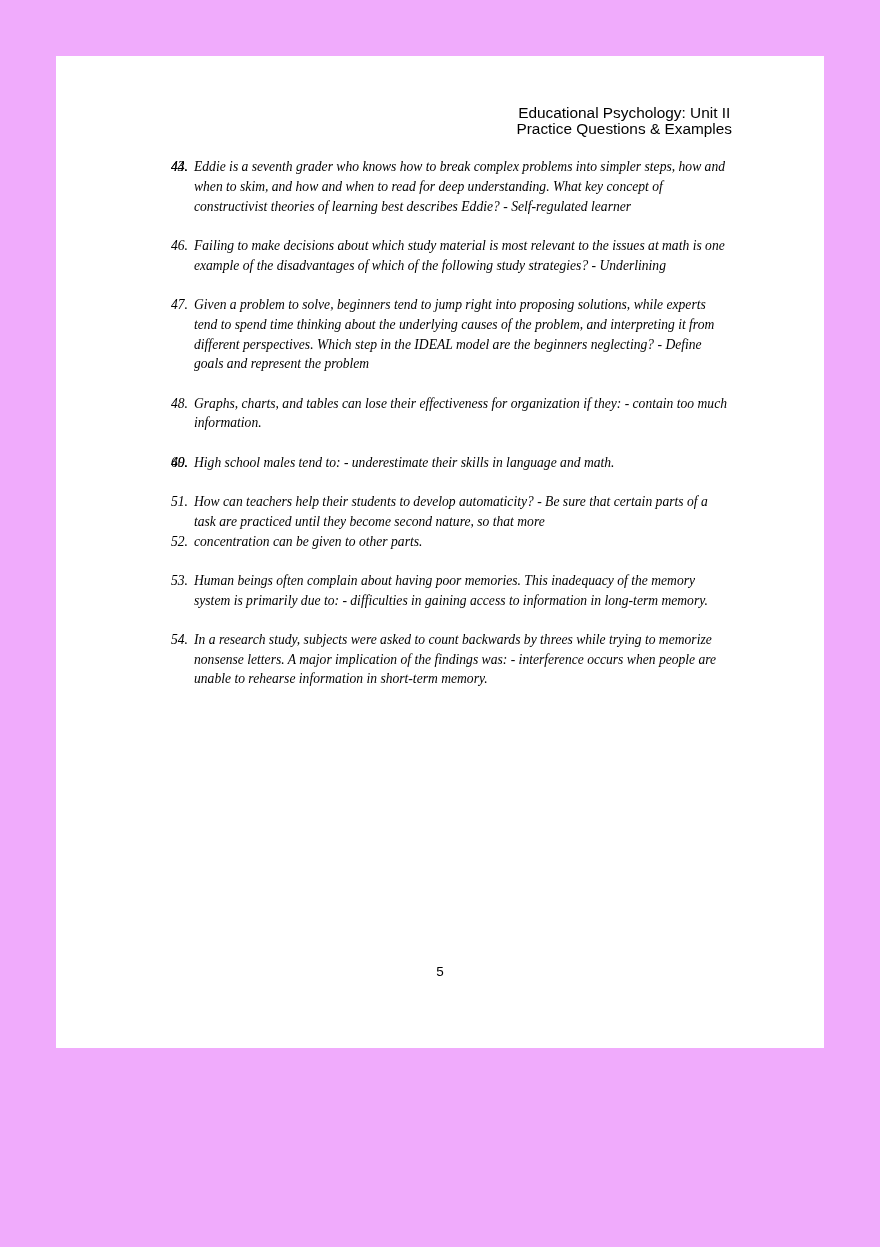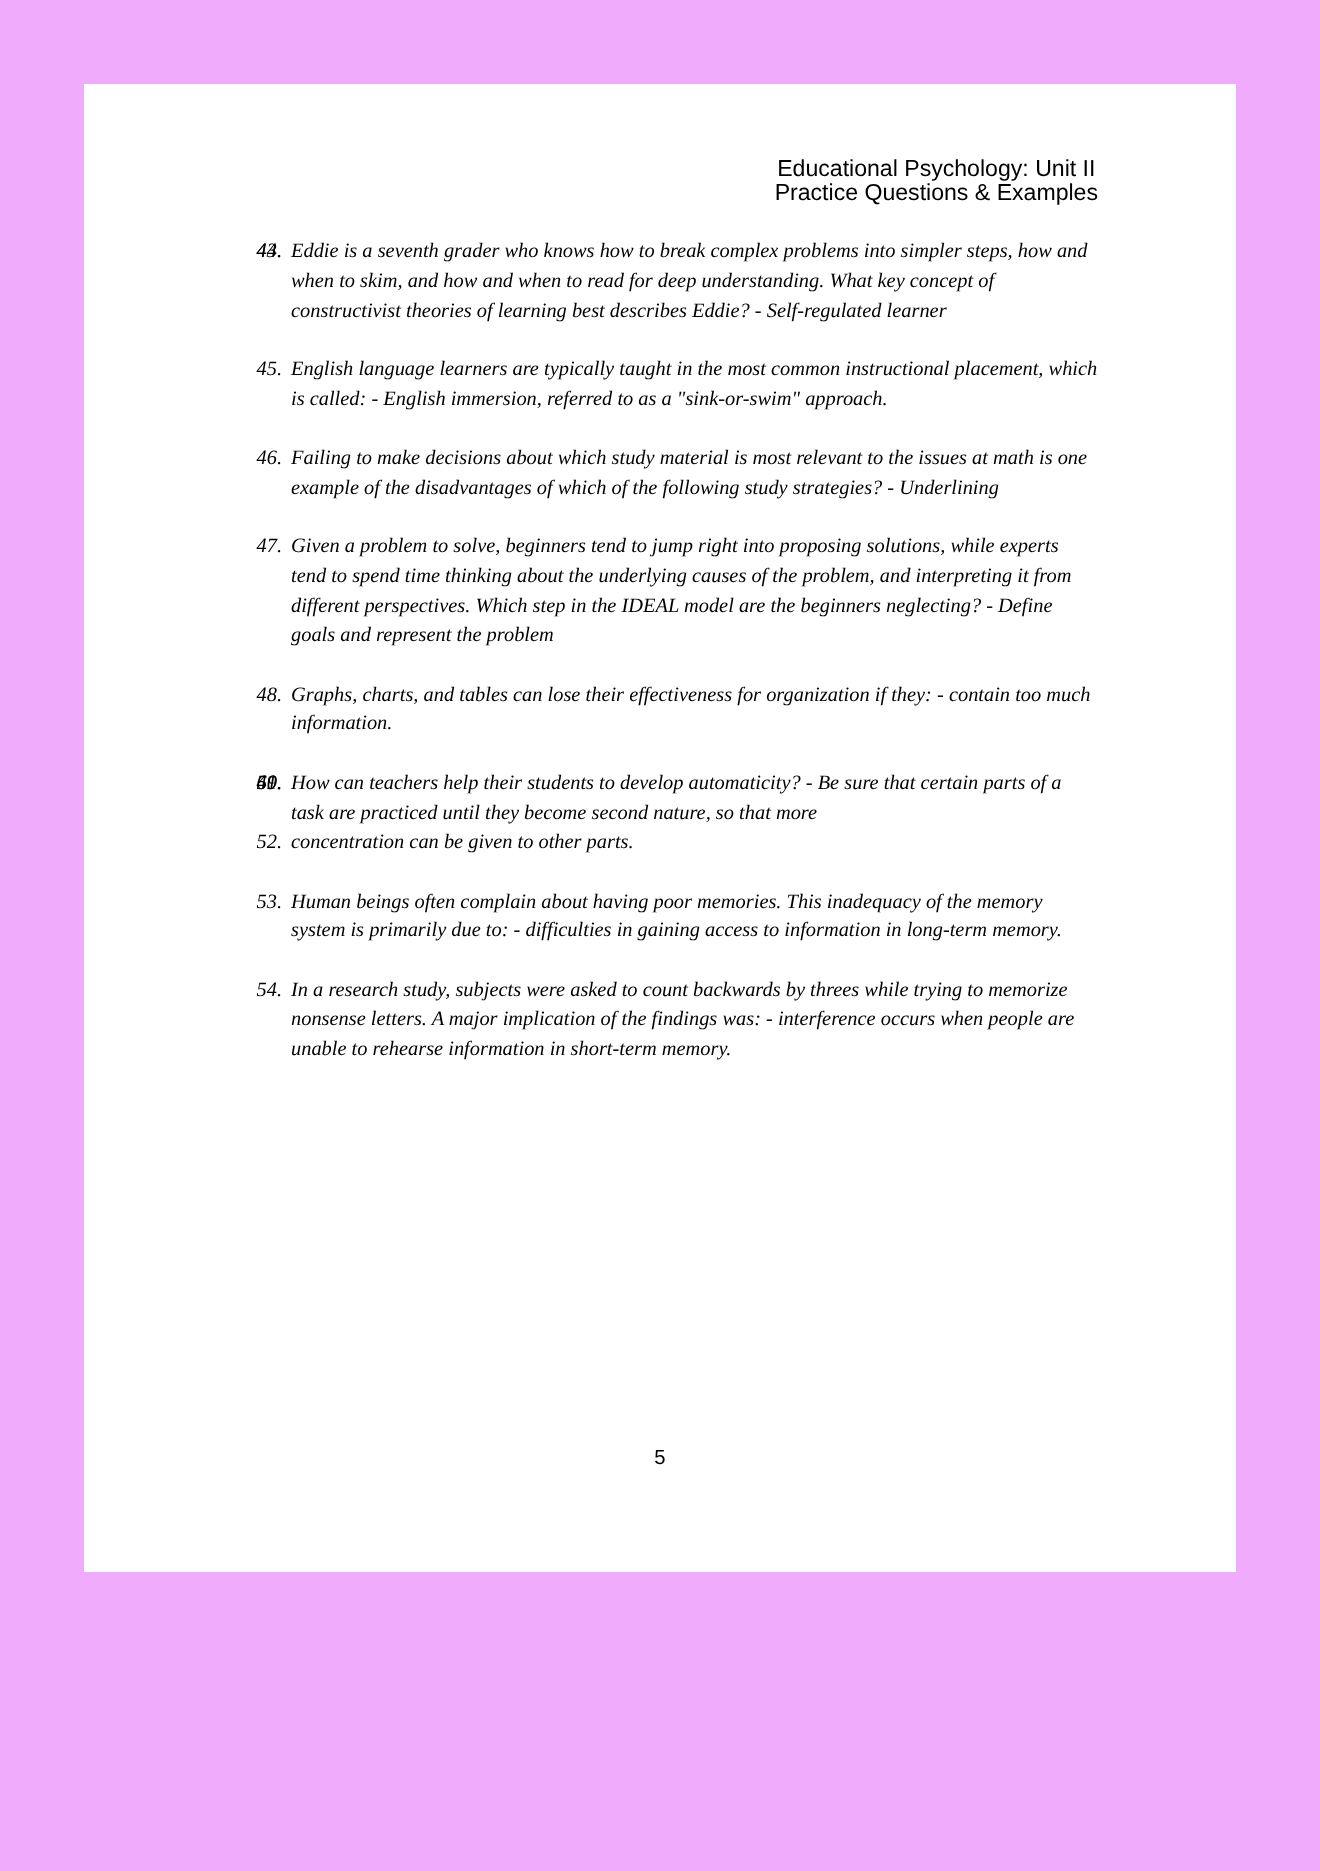--- a/index.html
+++ b/index.html
@@ -85,24 +85,20 @@
 
         <div class="q-item">
           <span class="q-num">43.</span>
         </div>
 
         <div class="q-item">
           <span class="q-num">44.</span>
           <span class="q-text">Eddie is a seventh grader who knows how to break complex problems into simpler steps, how and when to skim, and how and when to read for deep understanding. What key concept of constructivist theories of learning best describes Eddie? - Self-regulated learner</span>
         </div>
 
-        <div class="q-item">
-          <span class="q-num">45.</span>
-          <span class="q-text">English language learners are typically taught in the most common instructional placement, which is called: - English immersion, referred to as a "sink-or-swim" approach.</span>
-        </div>
 
         <div class="q-item">
           <span class="q-num">46.</span>
           <span class="q-text">Failing to make decisions about which study material is most relevant to the issues at math is one example of the disadvantages of which of the following study strategies? - Underlining</span>
         </div>
 
         <div class="q-item">
           <span class="q-num">47.</span>
           <span class="q-text">Given a problem to solve, beginners tend to jump right into proposing solutions, while experts tend to spend time thinking about the underlying causes of the problem, and interpreting it from different perspectives. Which step in the IDEAL model are the beginners neglecting? - Define goals and represent the problem</span>
         </div>
@@ -111,20 +107,21 @@
           <span class="q-num">48.</span>
           <span class="q-text">Graphs, charts, and tables can lose their effectiveness for organization if they: - contain too much information.</span>
         </div>
 
         <div class="q-item">
           <span class="q-num">49.</span>
         </div>
 
         <div class="q-item">
           <span class="q-num">60.</span>
+          <span class="q-text">High school males tend to: - underestimate their skills in language and math.</span>
         </div>
 
         <div class="q-item">
           <span class="q-num">51.</span>
           <span class="q-text">How can teachers help their students to develop automaticity? - Be sure that certain parts of a task are practiced until they become second nature, so that more</span>
         </div>
 
         <div class="q-item no-gap">
           <span class="q-num">52.</span>
           <span class="q-text">concentration can be given to other parts.</span>

